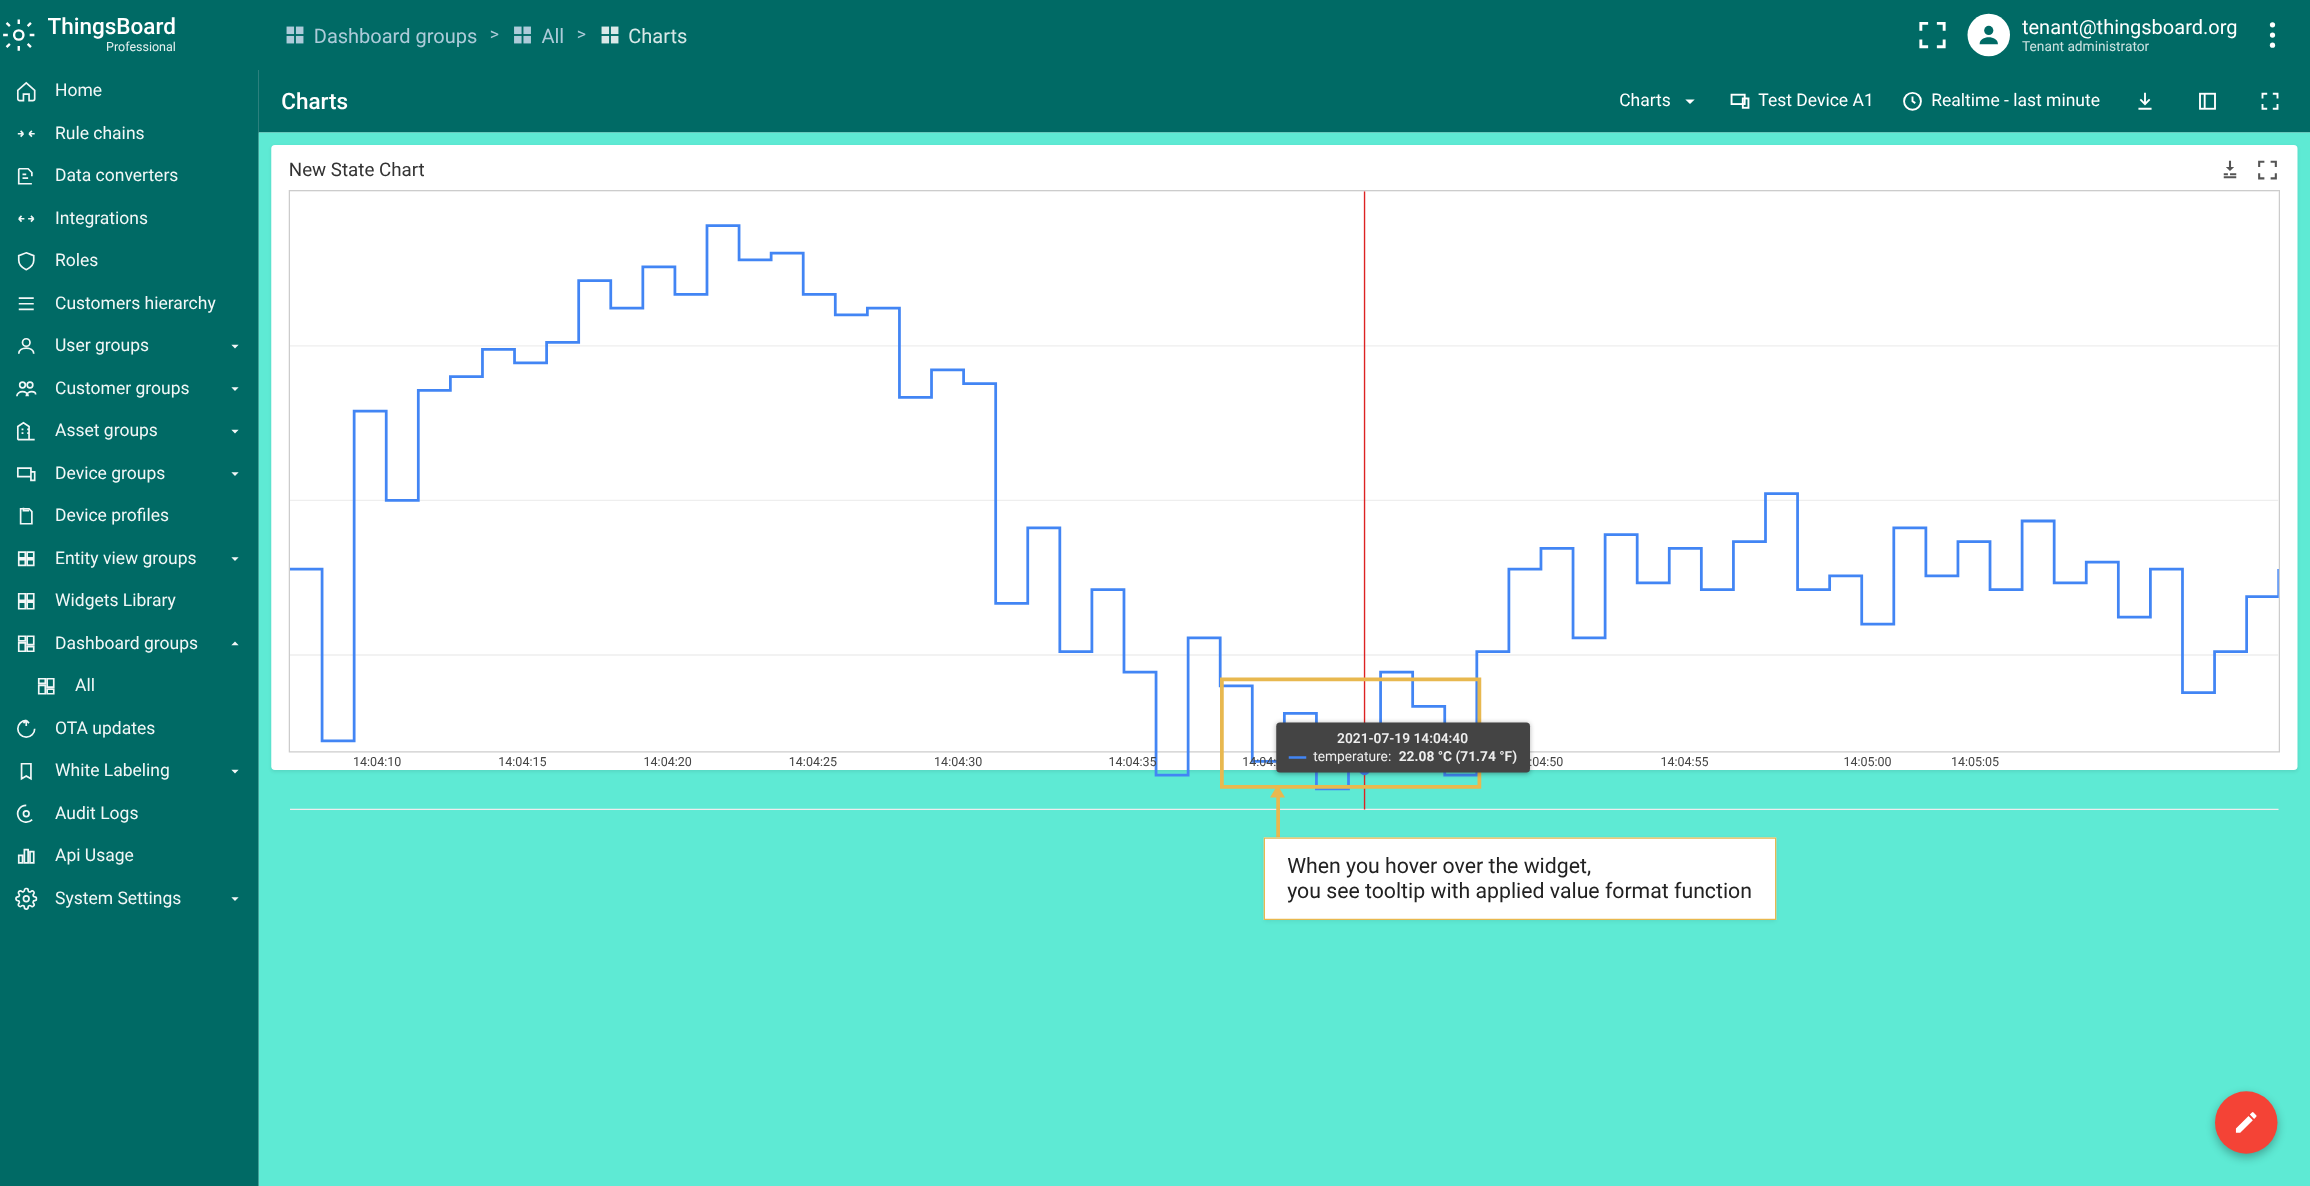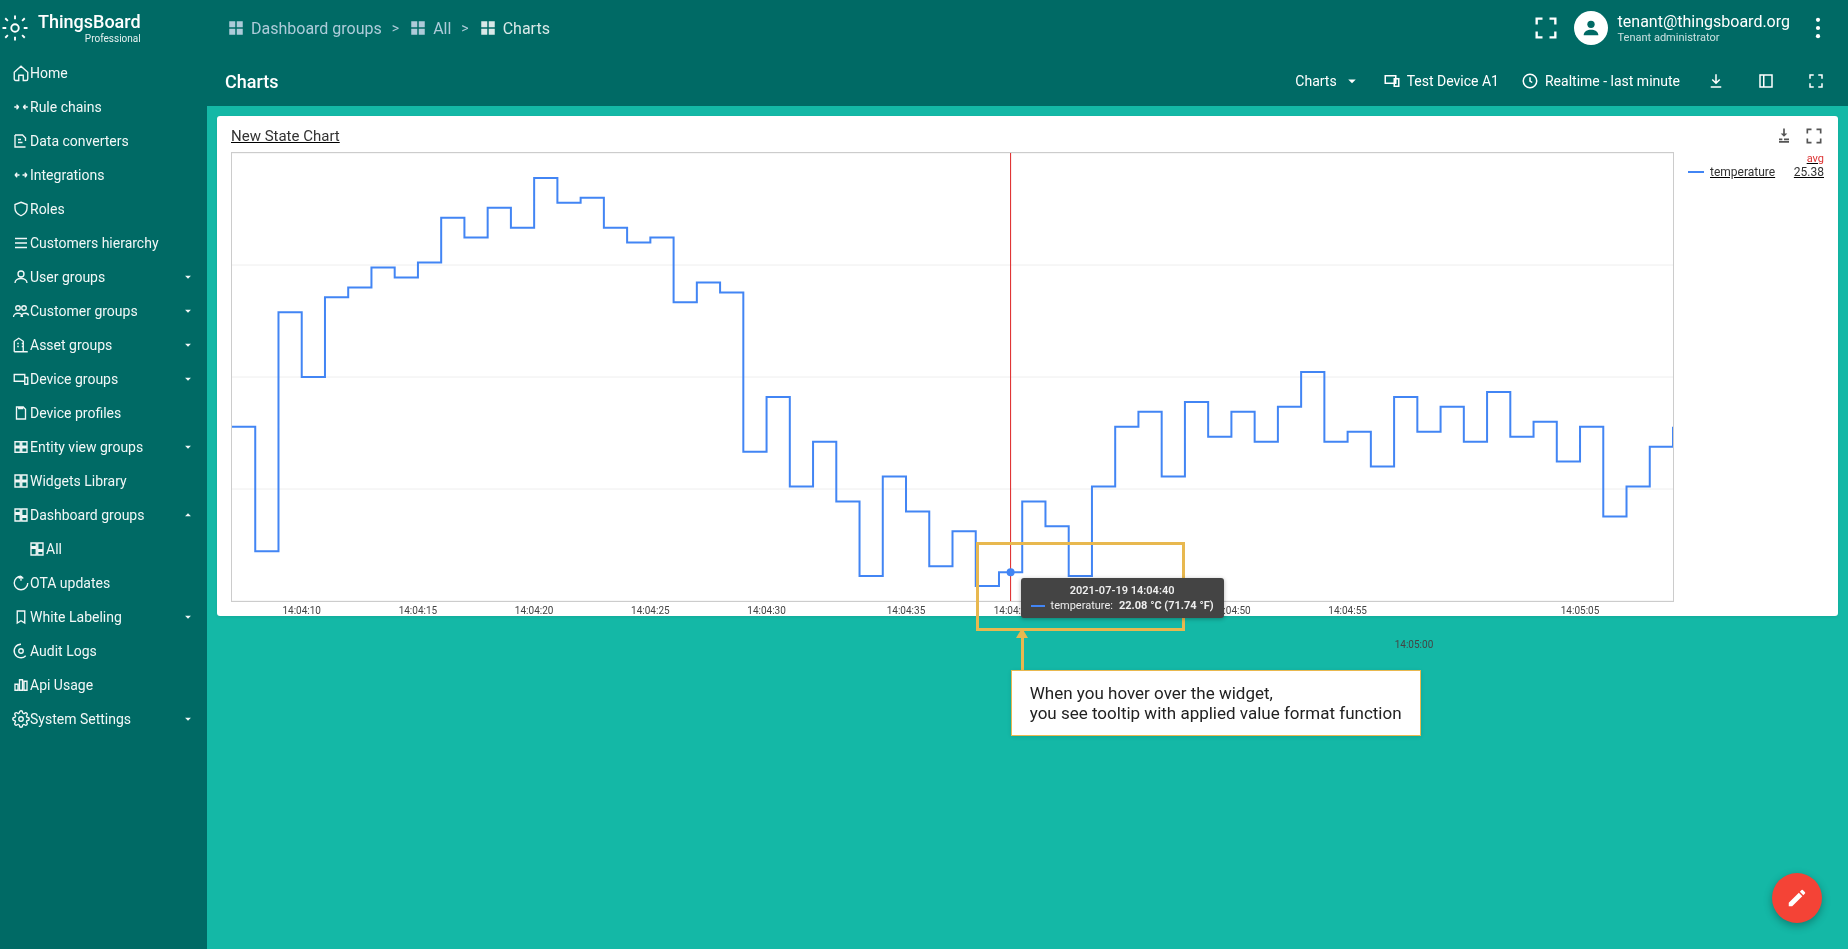--- a/index.html
+++ b/index.html
@@ -33,41 +33,41 @@
   .user-role { font-size:11px; opacity:.8;}
 
   
   .main { flex: 1; display: flex; min-height:0;}
 
   .sidebar {
     width: 207px; background: #006a65; color: #fff; overflow-y:auto;
     font-size: 14px;
   }
   .nav-item {
-    display: flex; align-items: center; height: 34px; padding: 0 12px;
+    display: flex; align-items: center; gap: 14px; height: 34px; padding: 0 12px;
     cursor: pointer; opacity:.95;
   }
   .nav-item svg { width: 18px; height: 18px; flex:none;}
   .nav-item .label { flex:1; }
   .nav-item .chev { width:14px; height:14px; flex:none;}
   .nav-sub { padding-left:28px;}
 
   
   .content { flex:1; display:flex; flex-direction:column; position: relative; min-width:0;}
 
   .crumb-bar {
     height: 50px; background: #006a65; color:#fff; display:flex; align-items:center;
     padding: 0 18px;
   }
   .crumb-bar h2 { font-size:18px; font-weight:500;}
   .crumb-right { margin-left:auto; display:flex; align-items:center; gap:22px;}
   .crumb-right .chip { display:flex; align-items:center; gap:6px; cursor:pointer; font-size:14px;}
   .crumb-right svg { width:18px; height:18px;}
 
-  .board-wrap { flex:1; padding: 10px; overflow:auto; background:#14b8a6; position:relative;text-decoration:underline;}
+  .board-wrap { flex:1; padding: 10px; overflow:auto; background:#5eead4; position:relative;}
 
   .widget {
     background:#fff; border-radius:3px; box-shadow:0 1px 3px rgba(0,0,0,.08);
     padding:10px 14px 14px; height:500px; display:flex; flex-direction:column; position:relative;
   }
   .widget-header { display:flex; align-items:center; }
   .widget-title { font-size:15px; color:#333; }
   .widget-tools { margin-left:auto; display:flex; gap:10px;}
   .widget-tools .ib { width:20px; height:20px; color:#555; cursor:pointer;}
   .widget-body { flex:1; display:flex; position:relative; margin-top:6px;}
@@ -413,43 +413,35 @@
                 <span class="x-tick" style="left: 69.7258px;">14:04:10</span>
                 <span class="x-tick" style="left: 185.935px;">14:04:15</span>
                 <span class="x-tick" style="left: 302.145px;">14:04:20</span>
                 <span class="x-tick" style="left: 418.355px;">14:04:25</span>
                 <span class="x-tick" style="left: 534.565px;">14:04:30</span>
                 <span class="x-tick" style="left: 674px;">14:04:35</span>
                 <span class="x-tick" style="left: 781px;">14:04:40</span>
                 <span class="x-tick" style="left: 883.194px;">14:04:45</span>
                 <span class="x-tick" style="left: 999.403px;">14:04:50</span>
                 <span class="x-tick" style="left: 1115.61px;">14:04:55</span>
-                <span class="x-tick" style="left: 1182px; margin-top: 34px;">14:05:00</span>
+                <span class="x-tick" style="left: 1262px;">14:05:00</span>
                 <span class="x-tick" style="left: 1348.03px;">14:05:05</span>
               </div>
 
             <div class="highlight-box" id="highlight-box" style="left: 743.742px; width: 209.177px; top: 389.129px; height: 88.8711px;"></div>
 
             <div class="tooltip" id="tooltip" style="left: 788.605px; top: 425.129px;">
               <div class="tt-date">2021-07-19 14:04:40</div>
               <div class="tt-row">
                 <span class="tt-sw"></span>
                 <span><span>temperature</span>:</span>
                 <b>22.08 °C (71.74 °F)</b>
               </div>
             </div>
           </div>
-          <div class="legend">
-            <div class="avg-label">avg</div>
-            <div class="legend-row">
-              <span class="swatch"></span>
-              <span style="flex:1">temperature</span>
-              <span>25.38</span>
-            </div>
-          </div>
         </div>
       </div>
 
       <div class="callout-connector" id="callout-conn" style="left: 813.761px; top: 524px; height: 40px;"></div>
       <div class="callout-arrow" id="callout-arrow" style="left: 808.761px; top: 522px;"></div>
       <div class="callout" id="callout" style="left: 803.761px; top: 564px;">
         <div>When you hover over the widget,</div>
         <div>you see tooltip with applied value format function</div>
       </div>
 

